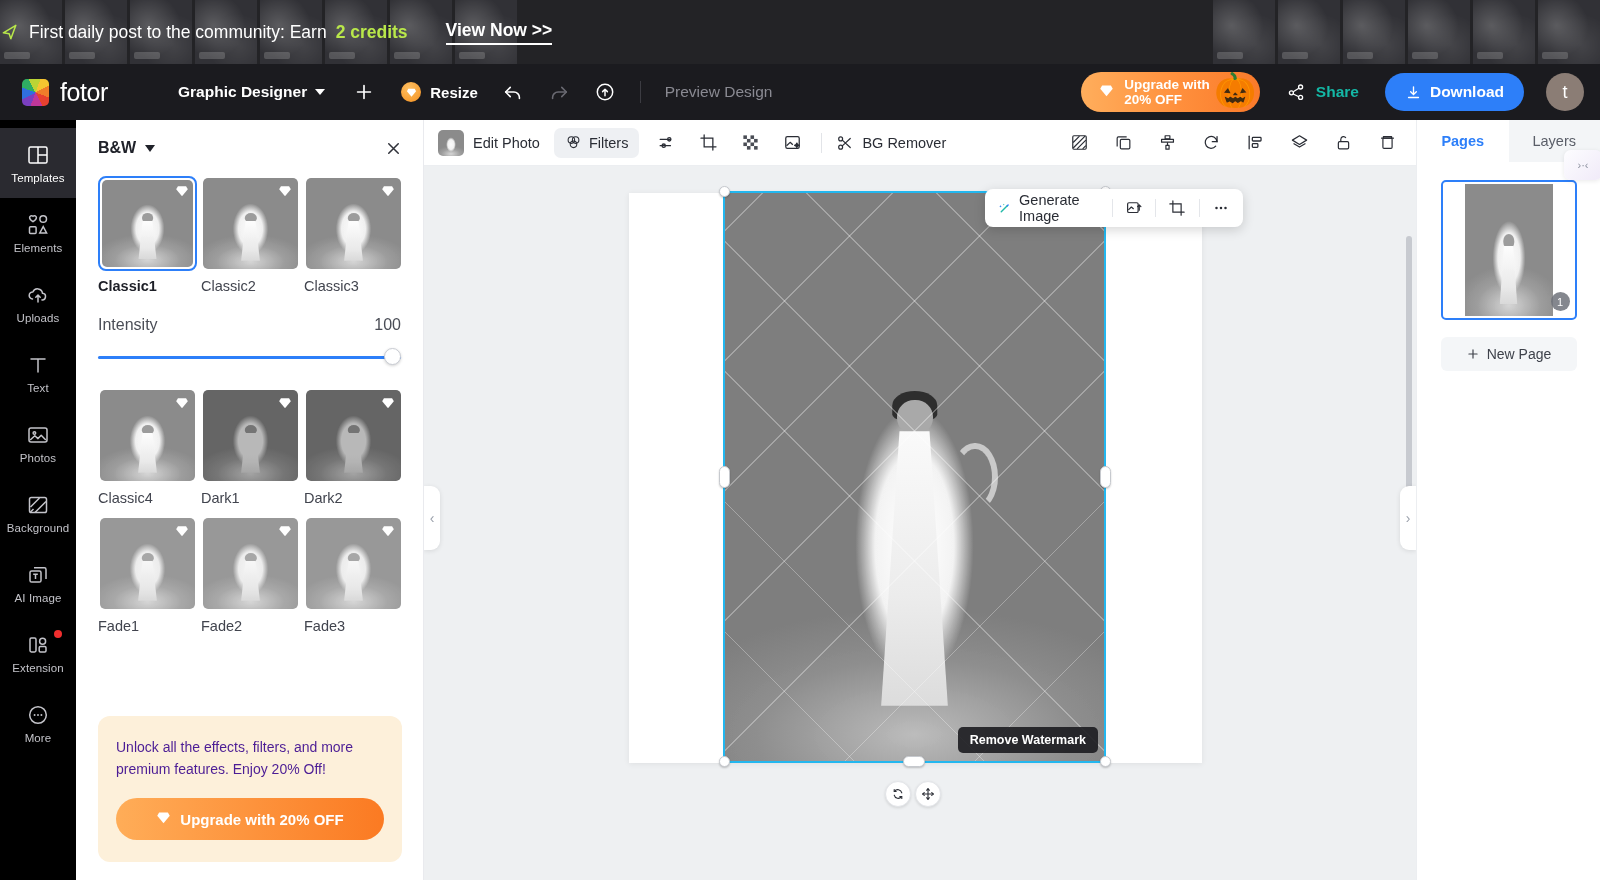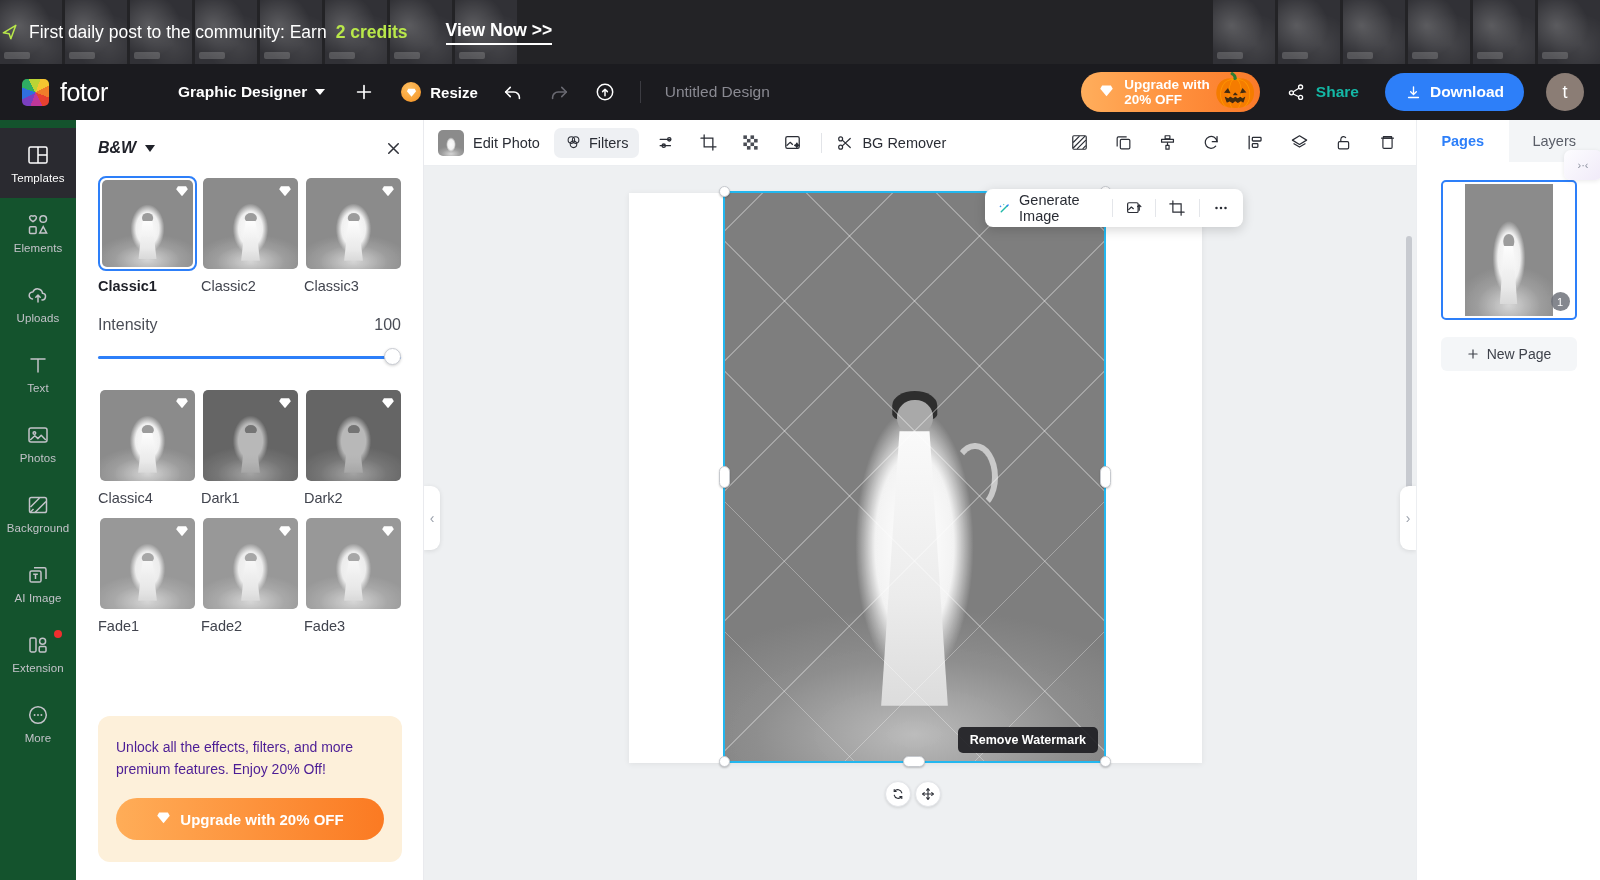--- a/index.html
+++ b/index.html
@@ -91,38 +91,38 @@
   }
   #user-avatar {
     margin-left: 22px; width: 38px; height: 38px; border-radius: 50%;
     background: #8b7d75; color: #fff; font-size: 18px;
     display: flex; align-items: center; justify-content: center; cursor: pointer;
   }
 
   
   #left-rail {
     position: absolute; left: 0; top: 120px; width: 93px; height: 760px;
-    background: #14532d; padding-top: 8px;
+    background: #000000; padding-top: 8px;
   }
   .rail-item {
     position: relative; width: 76px; height: 70px;
     display: flex; flex-direction: column; align-items: center; justify-content: center; gap: 5px;
     cursor: pointer; color: #c3c3c9;
   }
   .rail-item.active { background: #2a2a30; color: #ffffff; }
   .rail-label { font-size: 11.5px; letter-spacing: .1px; }
   .rail-dot { position: absolute; right: 14px; top: 12px; width: 8px; height: 8px; border-radius: 50%; background: #f02e2e; }
 
   
   #filter-panel {
     position: absolute; left: 76px; top: 120px; width: 348px; height: 760px;
     background: #ffffff; border-right: 1px solid #e9eaee;
   }
   #filter-panel-header {
-    height: 56px; display: flex; align-items: center; padding: 0 20px 0 22px; font-style: italic;
+    height: 56px; display: flex; align-items: center; padding: 0 20px 0 22px;
   }
   #filter-category { display: flex; align-items: center; gap: 9px; font-size: 16px; color: #20222a; font-weight: 700; cursor: pointer; }
   .caret-dark { width: 0; height: 0; border-left: 5px solid transparent; border-right: 5px solid transparent; border-top: 7px solid #20222a; }
   #filter-panel-close { margin-left: auto; cursor: pointer; color: #30323a; display: flex; }
 
   .filter-grid { display: grid; grid-template-columns: repeat(3, 99px); gap: 5px 4px; padding: 0 22px; }
   .filter-cell { width: 99px; cursor: pointer; }
   .thumb-wrap {
     position: relative; width: 99px; height: 95px; border-radius: 6px; overflow: hidden;
     border: 2px solid transparent;
@@ -465,21 +465,21 @@
       </svg>
     </div>
     <div class="hdr-icon-btn">
       <svg width="22" height="22" viewBox="0 0 24 24" fill="none" stroke="#ffffff" stroke-width="1.6" stroke-linecap="round" stroke-linejoin="round">
         <circle cx="12" cy="12" r="8.4"></circle>
           <path d="M12 16V9m0 0l-2.6 2.6M12 9l2.6 2.6"></path>
       </svg>
     </div>
 
     <div class="vdiv"></div>
-    <div id="design-title">Untitled Design</div>
+    <div id="design-title">Preview Design</div>
 
     <div id="header-right">
       <button id="upgrade-header-button">
         <span>
           <svg width="15" height="15" viewBox="0 0 24 24" fill="#ffffff">
               <path d="M5 4h14l3 5-10 12L2 9z"></path>
             </svg>
         </span>
         <span class="upg-label">
           <span style="display:block">Upgrade with</span>

